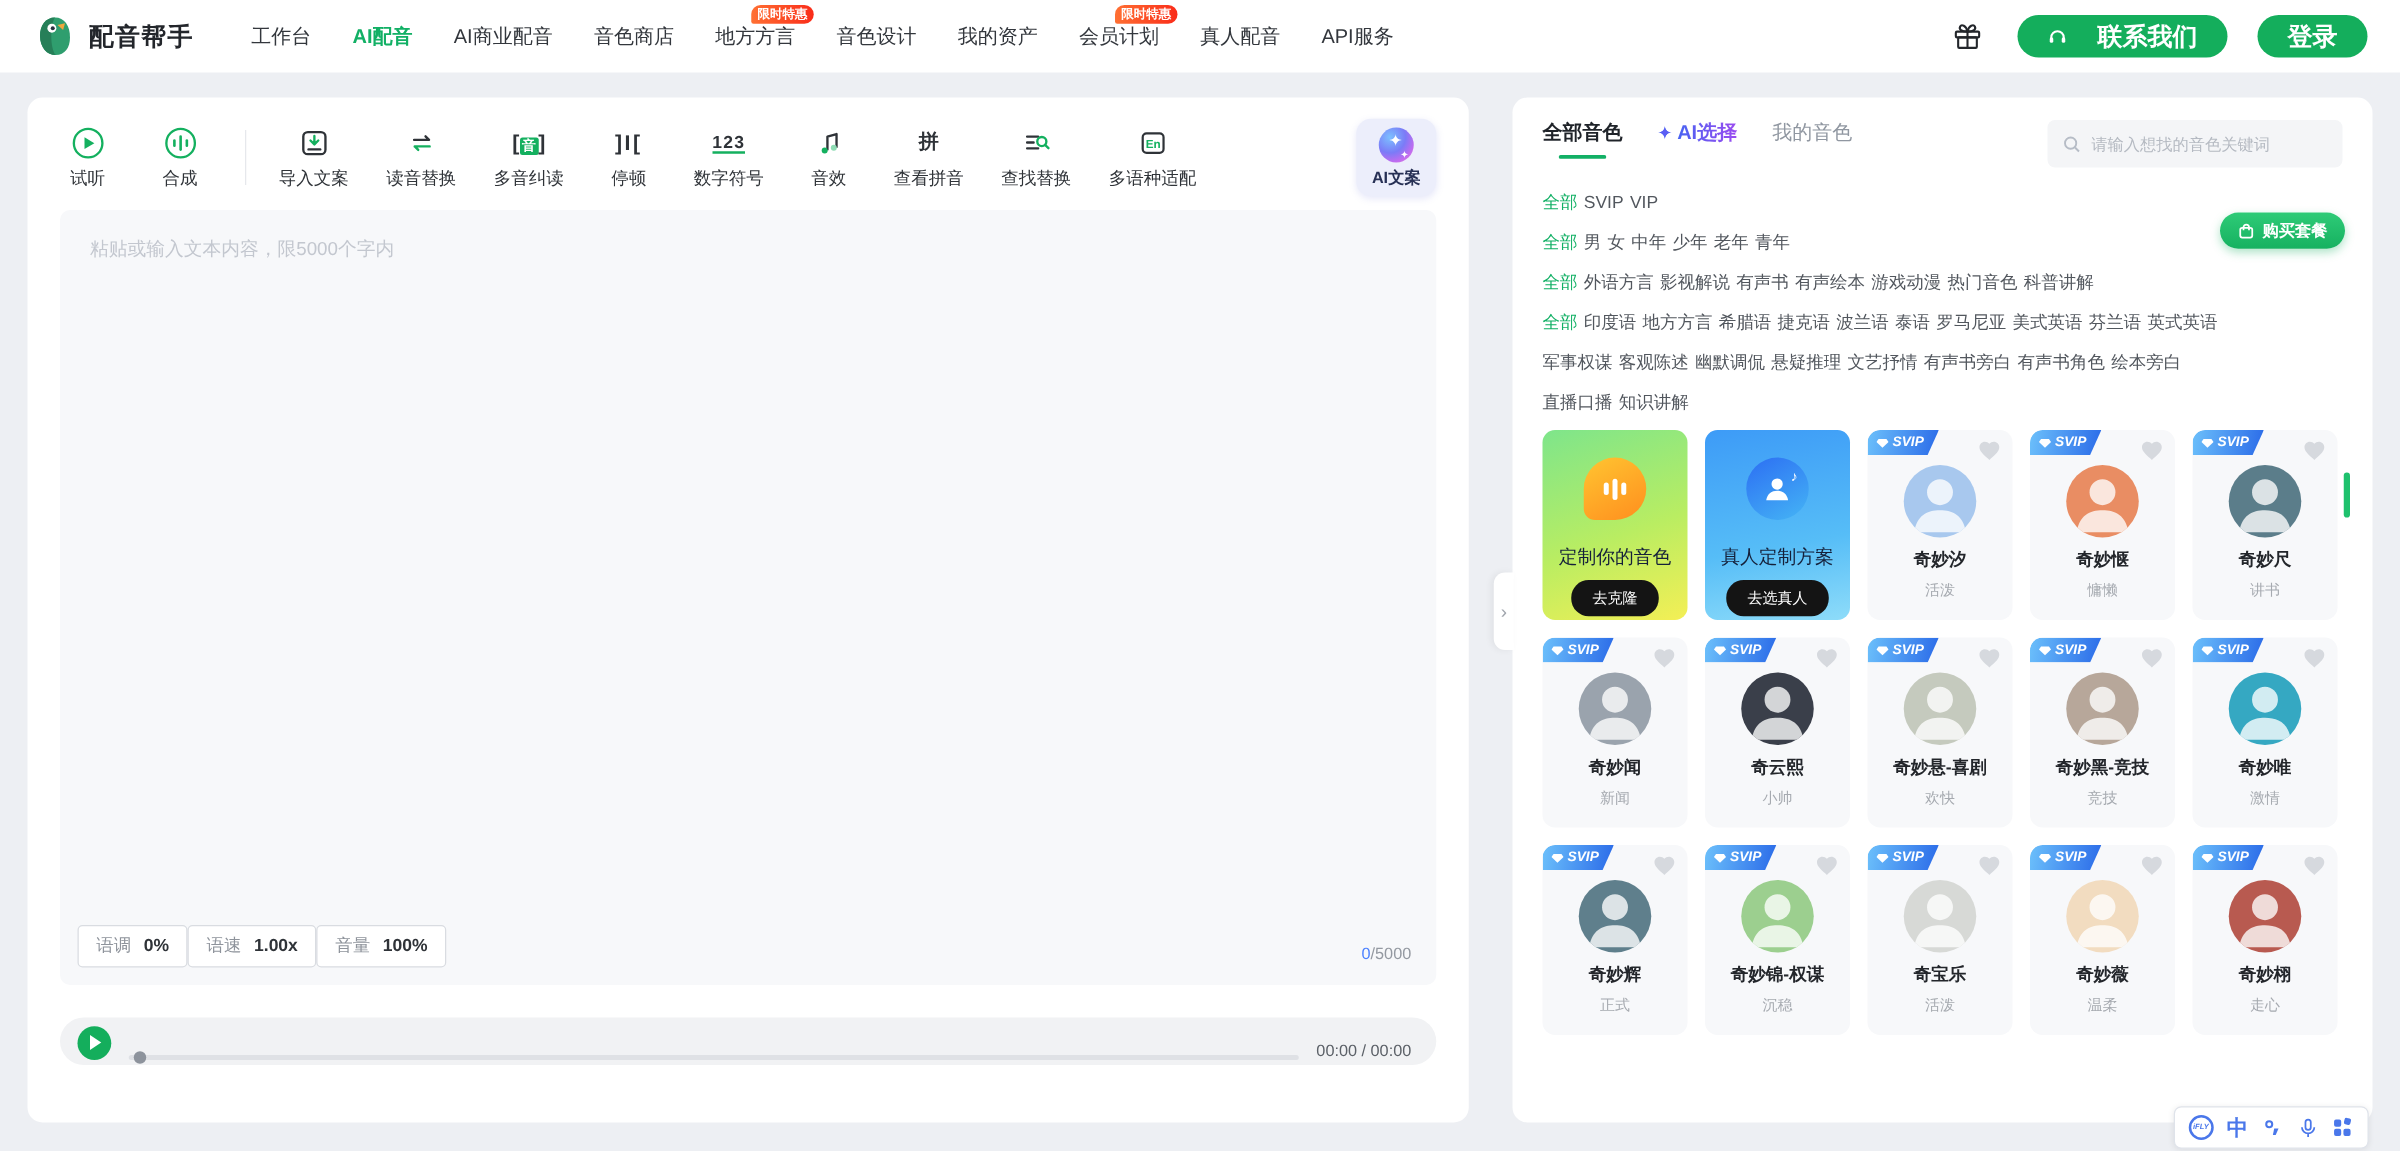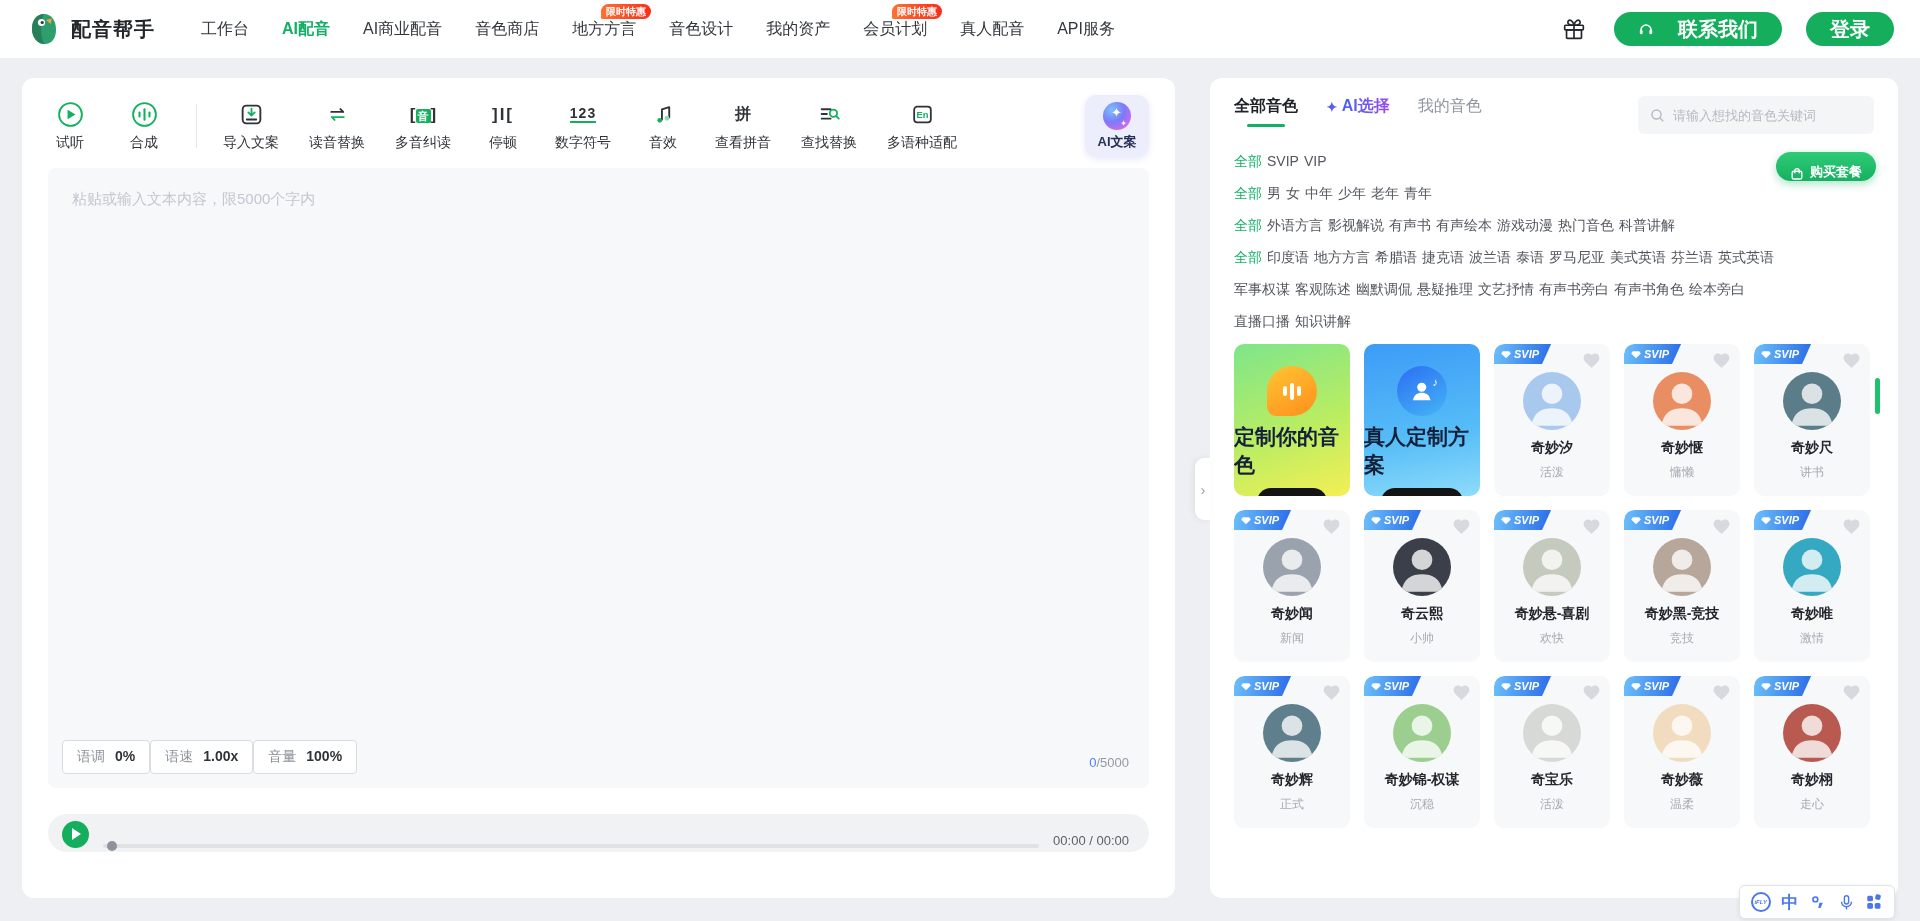--- a/index.html
+++ b/index.html
@@ -64,32 +64,32 @@
 .vtab{font-size:16px;color:#9097a1;cursor:pointer;display:flex;flex-direction:column;align-items:center;gap:7px}
 .vtab .tl{display:flex;align-items:center;gap:4px}
 .vtab.active .tl{color:#1f2329;font-weight:bold}
 .vtab .underline{width:38px;height:3px;border-radius:2px;background:transparent}
 .vtab.active .underline{background:#12b065}
 .vtab.gradient .tl{font-weight:bold;background:linear-gradient(90deg,#2b6bf3,#9b4bf0);-webkit-background-clip:text;background-clip:text;color:transparent}
 .ai-spark{color:#5b5ef4;font-size:14px}
 .search{position:absolute;top:18px;right:24px;width:236px;height:38px;background:#f4f5f7;border-radius:6px;display:flex;align-items:center;gap:8px;padding:0 12px}
 .search input{border:none;outline:none;background:transparent;font-size:13px;color:#5c6168;width:100%;font-family:inherit}
 .search input::placeholder{color:#b5bac2}
-.buy{position:absolute;top:74px;right:22px;height:29px;border:none;border-radius:15px;background:linear-gradient(180deg,#2ecb77,#16b160);color:#fff;font-size:13px;font-weight:bold;display:flex;align-items:flex-end;gap:6px;padding:0 14px;cursor:pointer;box-shadow:0 3px 8px rgba(20,175,95,.35);z-index:2}
+.buy{position:absolute;top:92px;right:22px;height:29px;border:none;border-radius:15px;background:linear-gradient(180deg,#2ecb77,#16b160);color:#fff;font-size:13px;font-weight:bold;display:flex;align-items:center;gap:6px;padding:0 14px;cursor:pointer;box-shadow:0 3px 8px rgba(20,175,95,.35);z-index:2}
 .filters{margin-top:22px}
 .frow{display:flex;flex-wrap:nowrap;gap:5px;margin-bottom:7px;line-height:25px}
 .fitem{font-size:14px;color:#52575e;cursor:pointer;white-space:nowrap}
 .fitem.active{color:#12b065}
 
 .cards{margin-top:10px;display:grid;grid-template-columns:repeat(5,1fr);gap:14px;padding-right:4px}
 .card{height:152px;border-radius:10px;background:#f7f8fa;position:relative;overflow:hidden;cursor:pointer}
 .promo1{background:linear-gradient(160deg,#7ee58b 0%,#b9ed62 55%,#f4ef55 100%)}
 .promo2{background:linear-gradient(170deg,#3d9bf7 0%,#56bdf7 60%,#8edcf9 100%)}
 .promo{display:flex;flex-direction:column;align-items:center}
-.promo .ptitle{font-size:21px;font-weight:bold;color:#15203a;margin-top:7px}
+.promo .ptitle{font-size:15px;font-weight:normal;color:#15203a;margin-top:20px}
 .promo-btn{margin-top:9px;background:#141414;color:#fff;border:none;border-radius:14px;font-size:12px;padding:6px 17px;cursor:pointer}
 .clone-ic{margin-top:22px;width:50px;height:50px;border-radius:50% 50% 50% 18%;background:linear-gradient(150deg,#ffc531,#ff8e1e);display:flex;align-items:center;justify-content:center;gap:3px}
 .clone-ic i{width:4px;border-radius:2px;background:#fff;display:block}
 .clone-ic i:nth-child(1){height:10px}.clone-ic i:nth-child(2){height:17px}.clone-ic i:nth-child(3){height:10px}
 .real-ic{margin-top:22px;width:50px;height:50px;border-radius:50%;background:linear-gradient(150deg,#2c6ef3,#45b5f5);display:flex;align-items:center;justify-content:center;position:relative}
 .real-ic em{position:absolute;right:9px;top:10px;color:#fff;font-size:11px}
 .vbadge{position:absolute;top:0;left:0;height:20px;padding:0 12px 0 7px;background:linear-gradient(100deg,#6cc0fb,#2a6ae8);color:#fff;font-size:11px;font-weight:bold;font-style:italic;display:flex;align-items:center;gap:3px;clip-path:polygon(0 0,100% 0,calc(100% - 9px) 100%,0 100%);border-top-left-radius:10px}
 .heart{position:absolute;top:7px;right:9px;cursor:pointer;line-height:0}
 .avatar{width:58px;height:58px;border-radius:50%;margin:28px auto 0;overflow:hidden}
 .vname{text-align:center;font-size:14px;color:#23262b;margin-top:9px;font-weight:bold;white-space:nowrap}

